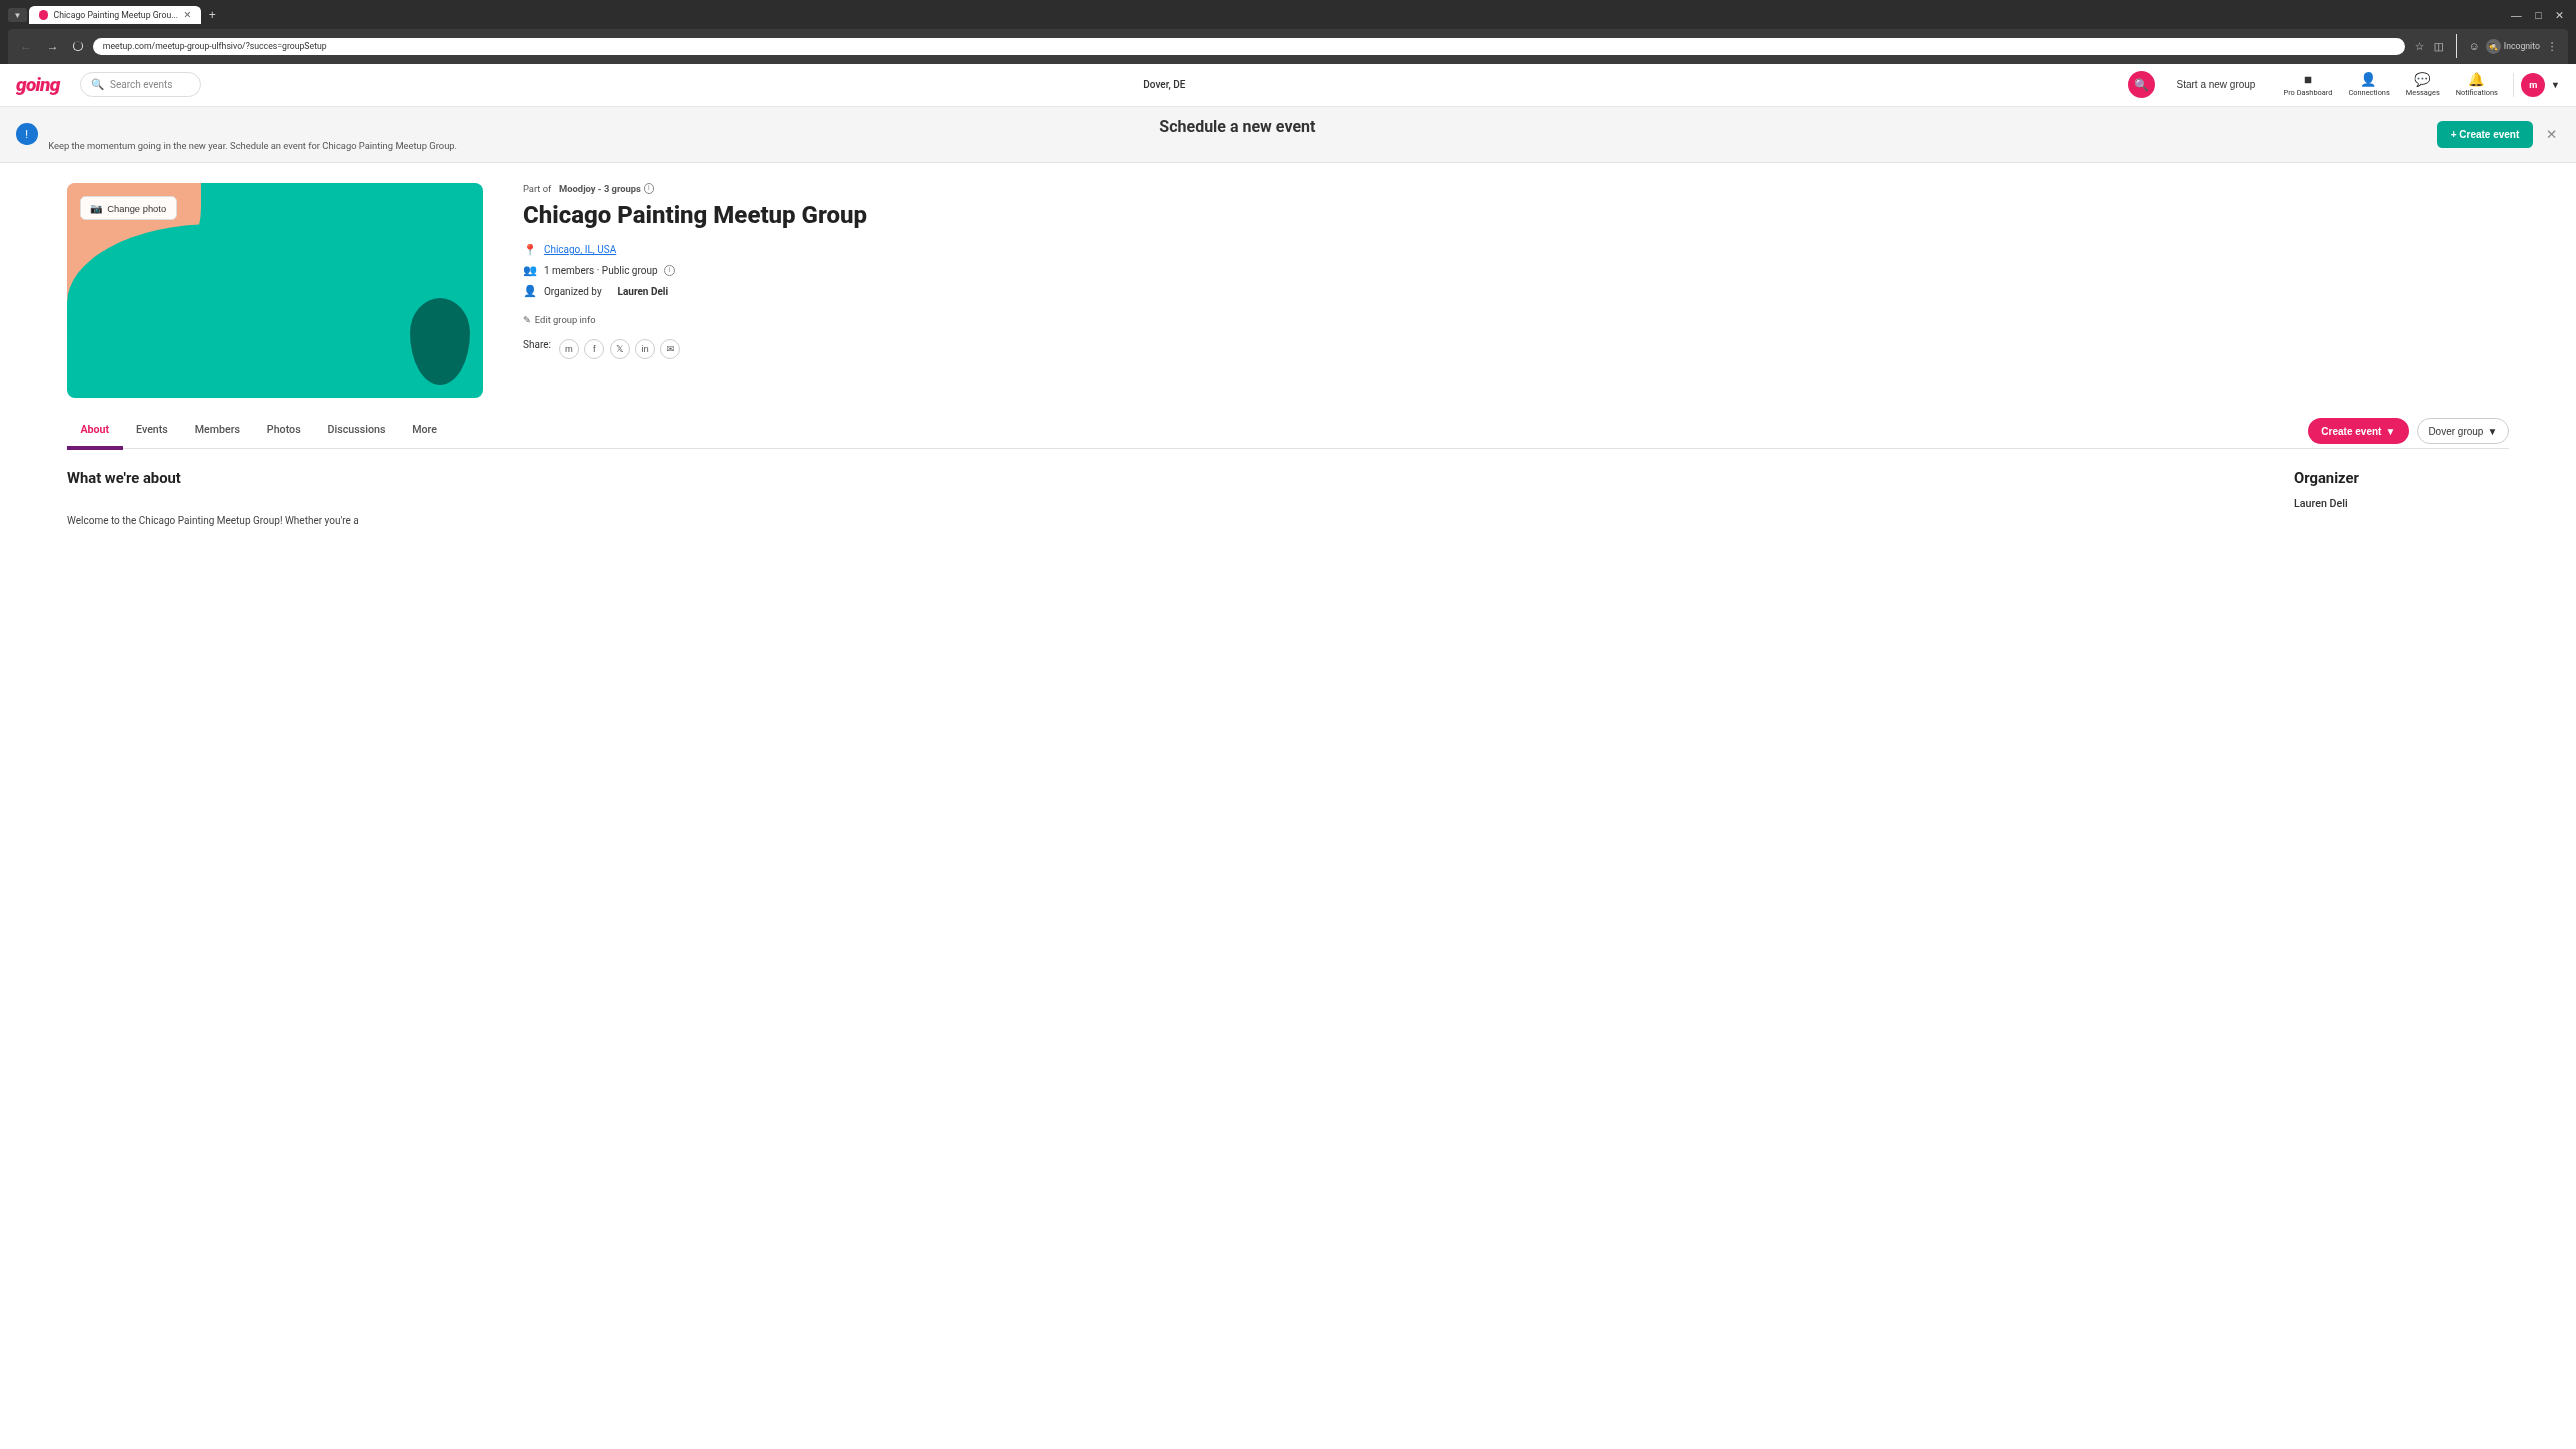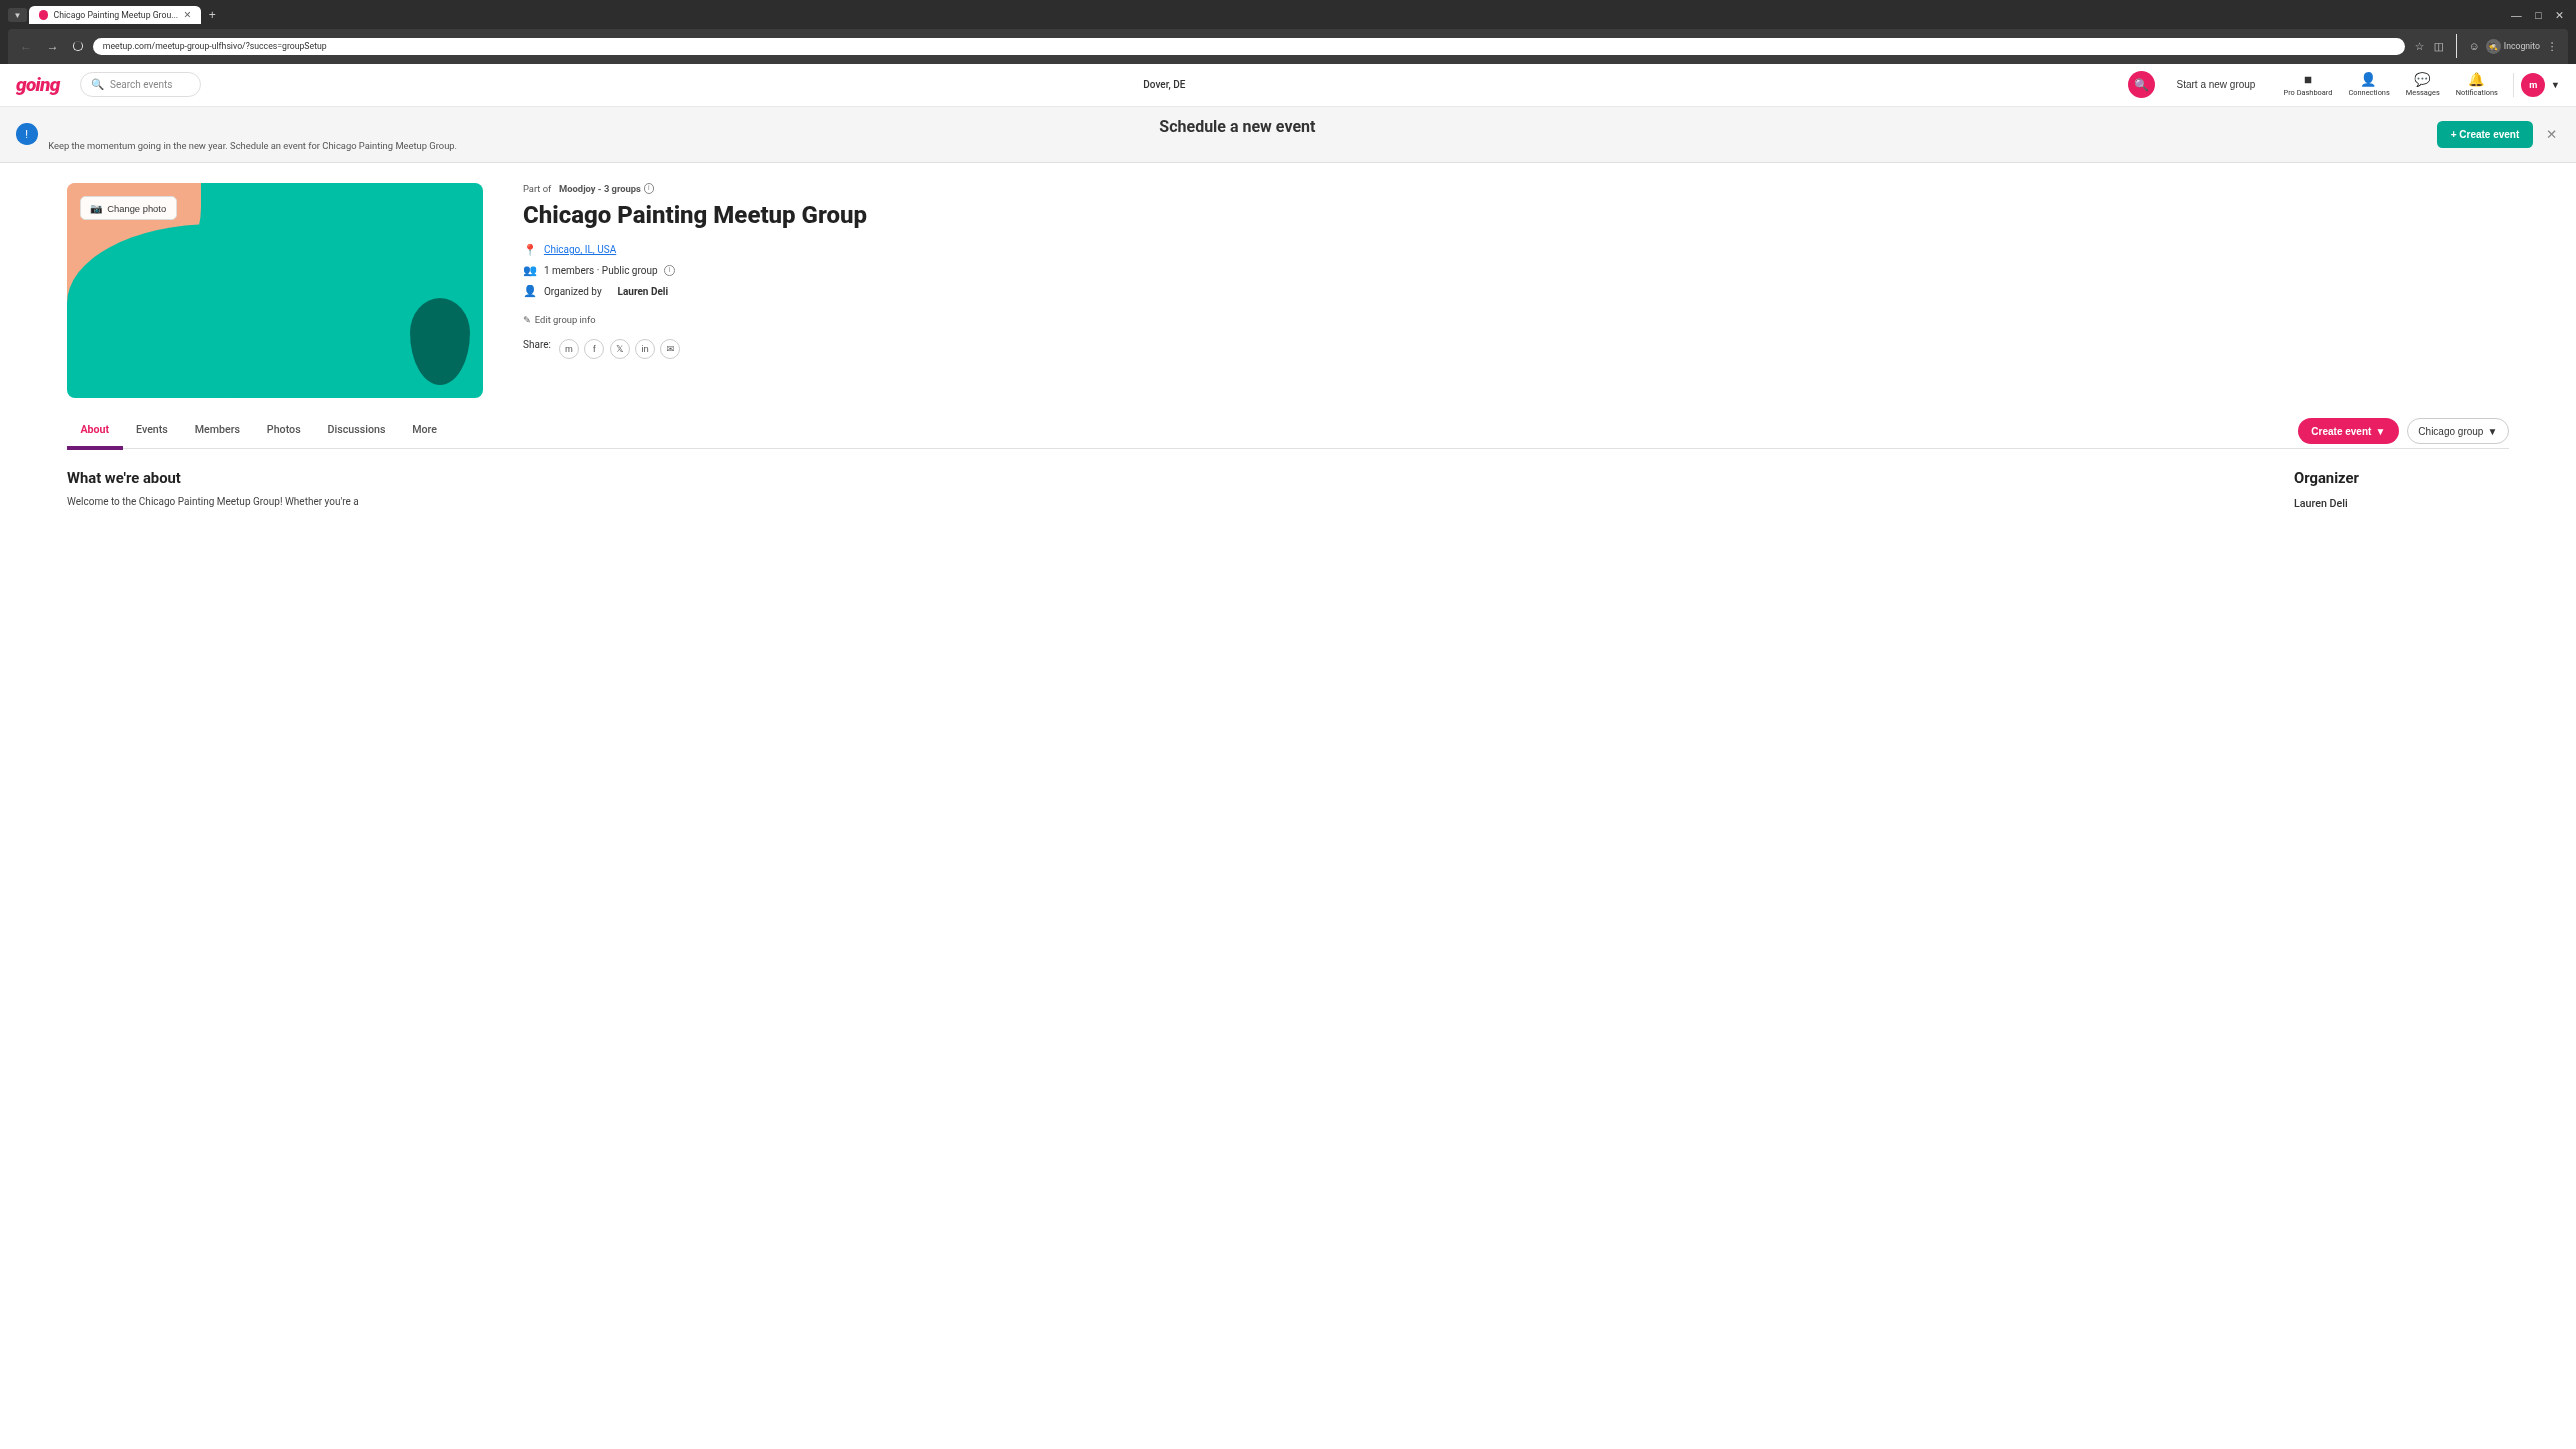--- a/index.html
+++ b/index.html
@@ -486,21 +486,21 @@
     .about-section {
       display: flex;
       gap: 40px;
       padding: 20px 0;
     }
     .about-left { flex: 1; }
     .section-heading {
       font-size: 14.8px;
       font-weight: 700;
       color: #222;
-      margin-bottom: 7px;
+      margin-bottom: 26px;
     }
     .about-text {
       font-size: 10px;
       color: #444;
       line-height: 1.6;
     }
     .about-right { width: 215px; flex-shrink: 0; }
     .organizer-heading {
       font-size: 14.8px;
       font-weight: 700;
@@ -661,21 +661,21 @@
         <div class="tab-item">Photos</div>
         <div class="tab-item">Discussions</div>
         <div class="tab-item">More</div>
       </div>
       <div class="tabs-right">
         <button class="create-event-pink">
           <span>Create event</span>
           <span>▼</span>
         </button>
         <button class="manage-group-btn">
-          <span>Chicago group</span>
+          <span>Dover group</span>
           <span>▼</span>
         </button>
       </div>
     </div>
 
     <div class="about-section">
       <div class="about-left">
         <h2 class="section-heading">What we're about</h2>
         <p class="about-text">Welcome to the Chicago Painting Meetup Group! Whether you're a</p>
       </div>

